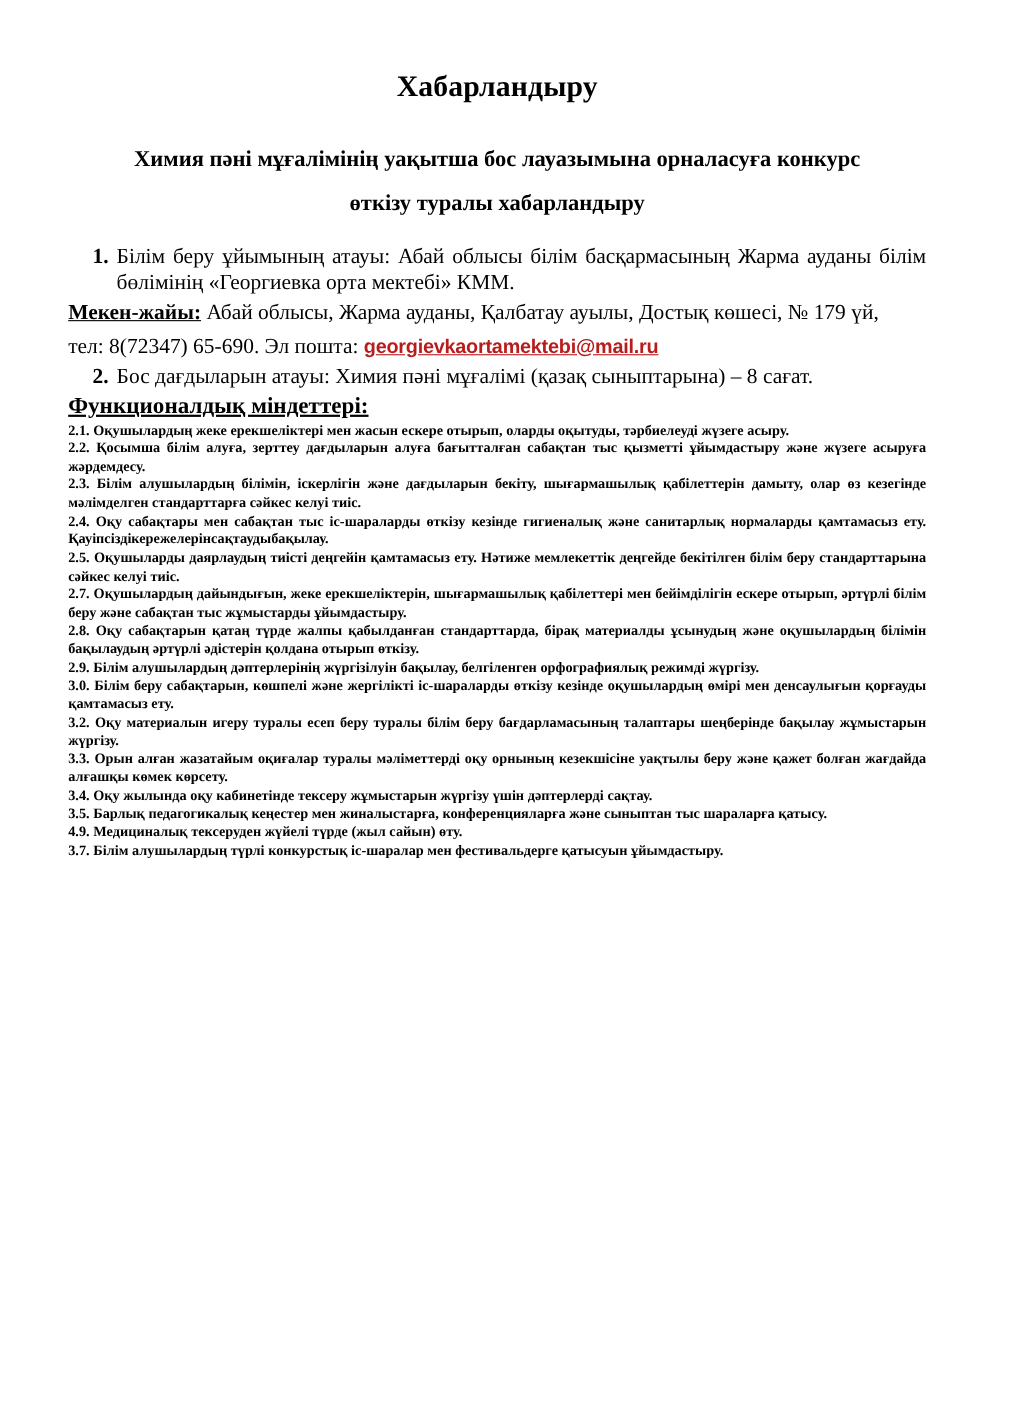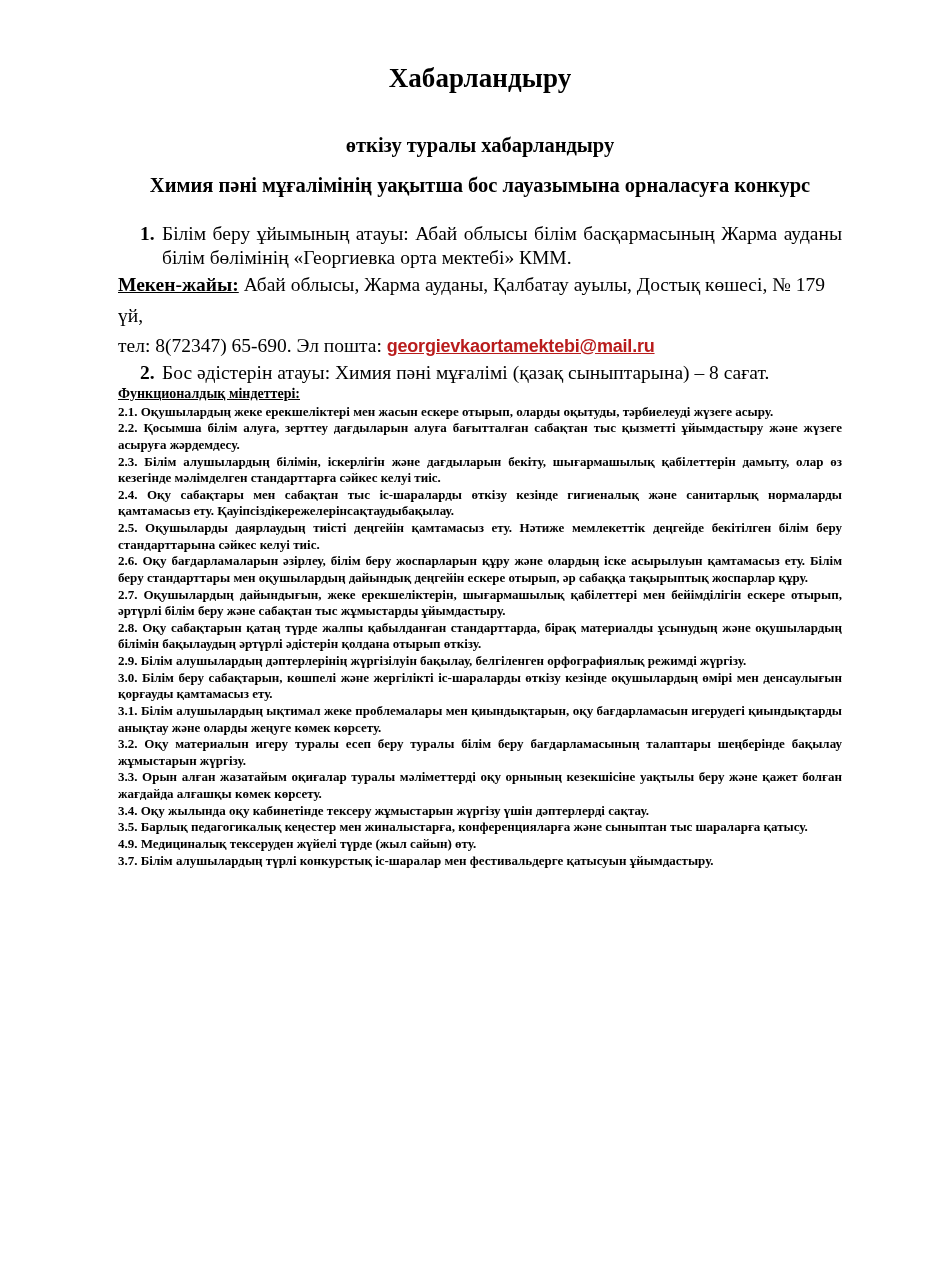--- a/index.html
+++ b/index.html
@@ -12,21 +12,21 @@
     height: 1280px;
     font-family: "Liberation Serif", "DejaVu Serif", serif;
     color: #000000;
     -webkit-font-smoothing: antialiased;
   }
   .page {
     position: relative;
     width: 942px;
     height: 1280px;
     box-sizing: border-box;
-    padding: 62px 100px 0 118px;
+    padding: 62px 100px 0 62px;
     background: #ffffff;
     overflow: hidden;
   }
 
   .doc-title {
     text-align: center;
     font-weight: bold;
     font-size: 27px;
     line-height: 1.25;
     margin: 0 0 30px 0;
@@ -77,21 +77,21 @@
   .email-link {
     color: #b91c1c;
     font-family: "Liberation Sans", "DejaVu Sans", sans-serif;
     font-weight: bold;
     text-decoration: underline;
     font-size: 18px;
     letter-spacing: -0.2px;
   }
 
   .section-head {
-    font-size: 14px;
+    font-size: 21px;
     font-weight: bold;
     text-decoration: underline;
     line-height: 1.3;
     margin: 0;
   }
 
   .para {
     font-size: 13px;
     line-height: 1.28;
     margin: 0;
@@ -102,52 +102,50 @@
   }
 </style>
 </head>
 <body>
 
 <div class="page">
 
   <h1 class="doc-title">Хабарландыру</h1>
 
   <div class="doc-subtitle">
+    <div>Химия пәні мұғалімінің уақытша бос лауазымына орналасуға конкурс</div>
     <div>өткізу туралы хабарландыру</div>
-    <div>Химия пәні мұғалімінің уақытша бос лауазымына орналасуға конкурс</div>
   </div>
 
   <div class="numbered-item">
     <span class="num">1.</span>
     <span class="body"><span class="lead">Білім беру ұйымының атауы:</span><span> Абай   облысы білім басқармасының Жарма ауданы білім бөлімінің «Георгиевка орта мектебі» КММ.</span></span>
   </div>
 
   <div class="plain-line"><span class="lead">Мекен-жайы:</span><span> Абай облысы, Жарма ауданы, Қалбатау ауылы, Достық көшесі, № 179 үй,</span></div>
 
   <div class="plain-line"><span>тел: 8(72347) 65-690. Эл пошта: </span><a class="email-link" href="#">georgievkaortamektebi@mail.ru</a></div>
 
   <div class="numbered-item">
     <span class="num">2.</span>
-    <span class="body"><span class="lead">Бос әдістерін атауы</span><span>: Химия пәні мұғалімі (қазақ сыныптарына) –   8 сағат.</span></span>
+    <span class="body"><span class="lead">Бос дағдыларын атауы</span><span>: Химия пәні мұғалімі (қазақ сыныптарына) –   8 сағат.</span></span>
   </div>
 
   <div class="section-head">Функционалдық міндеттері:</div>
 
   <div id="duties-list">
       <p class="para">2.1. Оқушылардың жеке ерекшеліктері мен жасын ескере отырып, оларды оқытуды, тәрбиелеуді жүзеге асыру.</p>
       <p class="para">2.2. Қосымша білім алуға, зерттеу дағдыларын алуға бағытталған сабақтан тыс қызметті ұйымдастыру және жүзеге асыруға жәрдемдесу.</p>
       <p class="para">2.3. Білім алушылардың білімін, іскерлігін және дағдыларын бекіту, шығармашылық қабілеттерін дамыту, олар өз кезегінде мәлімделген стандарттарға сәйкес келуі тиіс.</p>
       <p class="para">2.4. Оқу сабақтары мен сабақтан тыс іс-шараларды өткізу кезінде гигиеналық және санитарлық нормаларды қамтамасыз ету. Қауіпсіздікережелерінсақтаудыбақылау.</p>
       <p class="para">2.5. Оқушыларды даярлаудың тиісті деңгейін қамтамасыз ету. Нәтиже мемлекеттік деңгейде бекітілген білім беру стандарттарына сәйкес келуі тиіс.</p>
-      <p class="para">2.6. Оқу бағдарламаларын әзірлеу, білім беру жоспарларын құру және олардың іске асырылуын қамтамасыз ету. Білім беру стандарттары мен оқушылардың дайындық деңгейін ескере отырып, әр сабаққа тақырыптық жоспарлар құру.</p>
       <p class="para">2.7. Оқушылардың дайындығын, жеке ерекшеліктерін, шығармашылық қабілеттері мен бейімділігін ескере отырып, әртүрлі білім беру және сабақтан тыс жұмыстарды ұйымдастыру.</p>
       <p class="para">2.8. Оқу сабақтарын қатаң түрде жалпы қабылданған стандарттарда, бірақ материалды ұсынудың және оқушылардың білімін бақылаудың әртүрлі әдістерін қолдана отырып өткізу.</p>
       <p class="para">2.9. Білім алушылардың дәптерлерінің жүргізілуін бақылау, белгіленген орфографиялық режимді жүргізу.</p>
       <p class="para">3.0. Білім беру сабақтарын, көшпелі және жергілікті іс-шараларды өткізу кезінде оқушылардың өмірі мен денсаулығын қорғауды қамтамасыз ету.</p>
-      <p class="para">3.1. Білім алушылардың ықтимал жеке проблемалары мен қиындықтарын, оқу бағдарламасын игерудегі қиындықтарды анықтау және оларды жеңуге көмек көрсету.</p>
       <p class="para">3.2. Оқу материалын игеру туралы есеп беру туралы білім беру бағдарламасының талаптары шеңберінде бақылау жұмыстарын жүргізу.</p>
       <p class="para">3.3. Орын алған жазатайым оқиғалар туралы мәліметтерді оқу орнының кезекшісіне уақтылы беру және қажет болған жағдайда алғашқы көмек көрсету.</p>
       <p class="para">3.4. Оқу жылында оқу кабинетінде тексеру жұмыстарын жүргізу  үшін дәптерлерді сақтау.</p>
       <p class="para">3.5. Барлық педагогикалық кеңестер мен жиналыстарға, конференцияларға және сыныптан тыс шараларға қатысу.</p>
       <p class="para">4.9. Медициналық тексеруден жүйелі түрде (жыл сайын) өту.</p>
       <p class="para">3.7. Білім алушылардың түрлі конкурстық іс-шаралар мен фестивальдерге қатысуын ұйымдастыру.</p>
     </div>
 
 </div>
 

